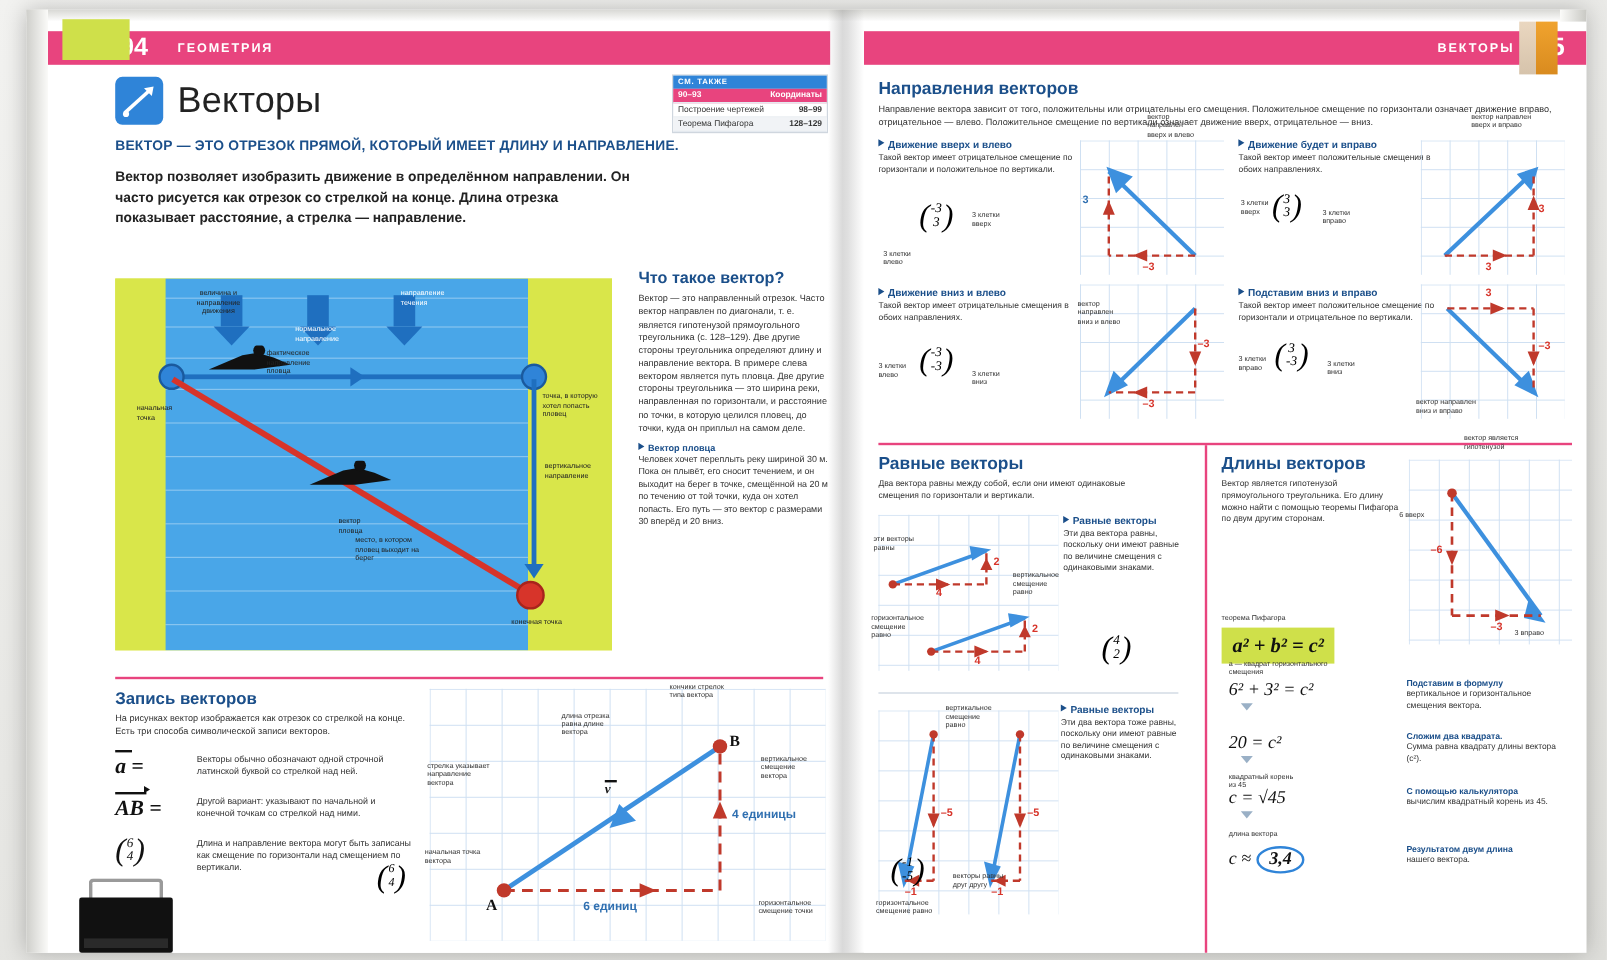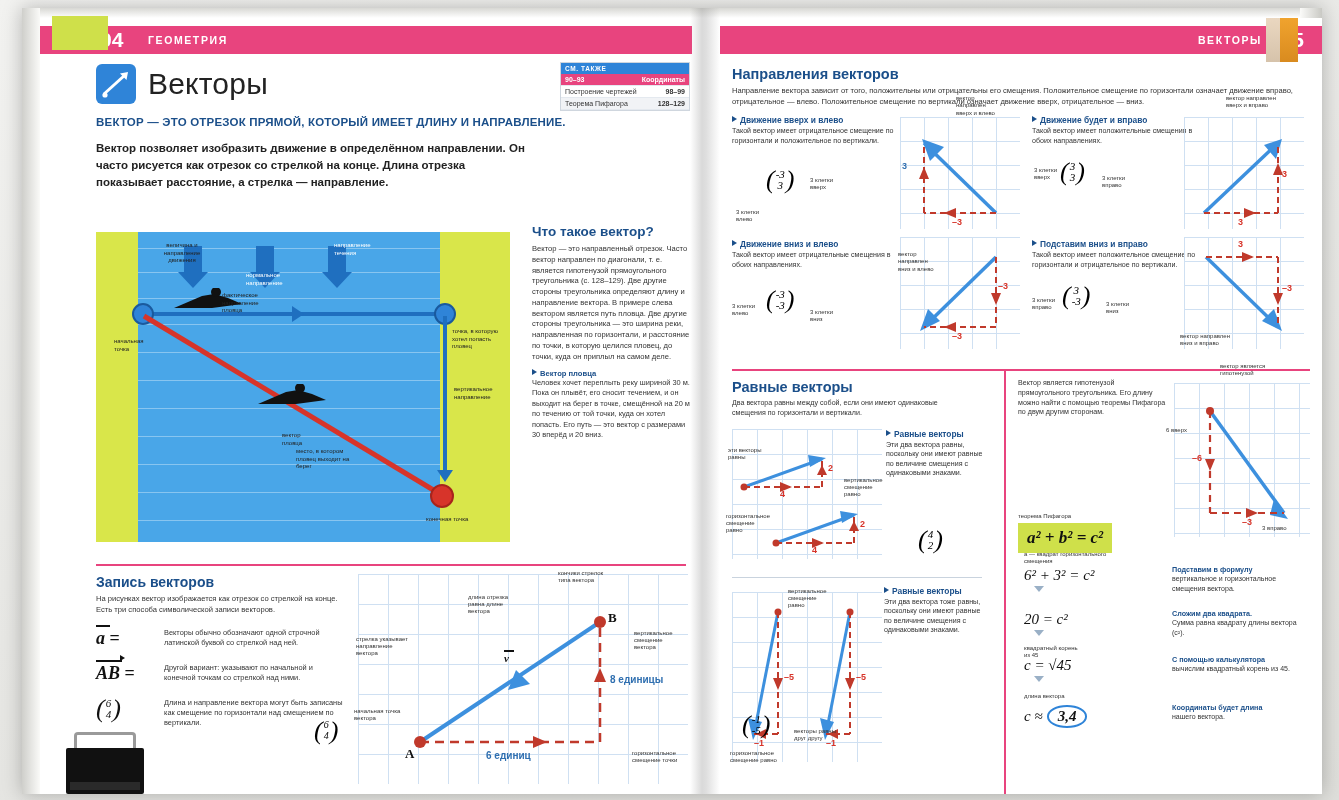--- a/index.html
+++ b/index.html
@@ -320,21 +320,21 @@
         <polygon points="175,162 175,174 189,168" fill="#c0392b"></polygon>
         <polygon points="236,108 248,108 242,94" fill="#c0392b"></polygon>
       </svg>
       <div style="position:absolute;left:47px;top:172px;font:bold 13px 'Liberation Serif',serif;color:#111">A</div>
       <div style="position:absolute;left:250px;top:36px;font:bold 13px 'Liberation Serif',serif;color:#111">B</div>
       <div style="position:absolute;left:146px;top:78px;font:italic bold 11px 'Liberation Serif',serif;color:#111">
         <span>v</span>
       </div>
       <div style="position:absolute;left:146px;top:76px;width:10px;height:2px;background:#111"></div>
       <div style="position:absolute;left:128px;top:176px;font:bold 10px 'Liberation Sans',sans-serif;color:#2f6fb0">6 единиц</div>
-      <div style="position:absolute;left:252px;top:100px;font:bold 10px 'Liberation Sans',sans-serif;color:#2f6fb0">8 единицы</div>
+      <div style="position:absolute;left:252px;top:100px;font:bold 10px 'Liberation Sans',sans-serif;color:#2f6fb0">4 единицы</div>
       <div class="tiny" style="position:absolute;left:200px;top:-4px;width:54px">кончики стрелок типа вектора</div>
       <div class="tiny" style="position:absolute;left:110px;top:20px;width:58px">длина отрезка равна длине вектора</div>
       <div class="tiny" style="position:absolute;left:-2px;top:62px;width:58px">стрелка указывает направление вектора</div>
       <div class="tiny" style="position:absolute;left:-4px;top:134px;width:54px">начальная точка вектора</div>
       <div class="tiny" style="position:absolute;left:274px;top:176px;width:52px">горизонтальное смещение точки</div>
       <div class="tiny" style="position:absolute;left:276px;top:56px;width:50px">вертикальное смещение вектора</div>
       <div class="matrix" style="position:absolute;left:-44px;top:146px;font-size:10px">
         <span class="b">(</span>
         <span class="col">
           <span>6</span>
@@ -570,20 +570,21 @@
                 <span>-1</span>
                 <span>-5</span>
               </span>
               <span class="b">)</span>
             </div>
             <div class="tiny" style="position:absolute;left:62px;top:142px;width:44px">векторы равны друг другу</div>
           </div>
         </div>
 
         <div style="position:absolute;left:286px;top:0;width:292px;">
+          <h2>Длины векторов</h2>
           <div class="small" style="width:148px">Вектор является гипотенузой прямоугольного треугольника. Его длину можно найти с помощью теоремы Пифагора по двум другим сторонам.</div>
 
           <div style="position:absolute;left:156px;top:4px;width:136px;height:154px">
             <div class="minigrid" style="position:absolute;inset:0;background-size:25px 25px"></div>
             <svg width="136" height="154" style="position:absolute;left:0;top:0">
               <line x1="36" y1="28" x2="110" y2="130" stroke="#3d90de" stroke-width="3.5"></line>
               <polygon points="100,116 114,136 96,132" fill="#3d90de"></polygon>
               <circle cx="36" cy="28" r="4" fill="#c0392b"></circle>
               <line x1="36" y1="28" x2="36" y2="130" stroke="#c0392b" stroke-width="2.2" stroke-dasharray="7 5"></line>
               <line x1="36" y1="130" x2="110" y2="130" stroke="#c0392b" stroke-width="2.2" stroke-dasharray="7 5"></line>
@@ -633,21 +634,21 @@
               <div class="caret-down"></div>
               <div class="tiny" style="position:absolute;left:0;top:-12px;width:54px">квадратный корень из 45</div>
             </div>
 
             <div style="position:relative;height:40px">
               <div style="display:flex;align-items:center;gap:4px">
                 <span class="eq">c&nbsp;≈</span>
                 <span class="oval">3,4</span>
               </div>
               <div style="position:absolute;left:148px;top:-2px;width:138px">
-                <div class="step-h">Координаты будет длина</div>
+                <div class="step-h">Результатом двум длина</div>
                 <div class="step-p">нашего вектора.</div>
               </div>
               <div class="tiny" style="position:absolute;left:0;top:-12px;width:54px">длина вектора</div>
             </div>
           </div>
         </div>
       </div>
     </div>
   </div>
 

